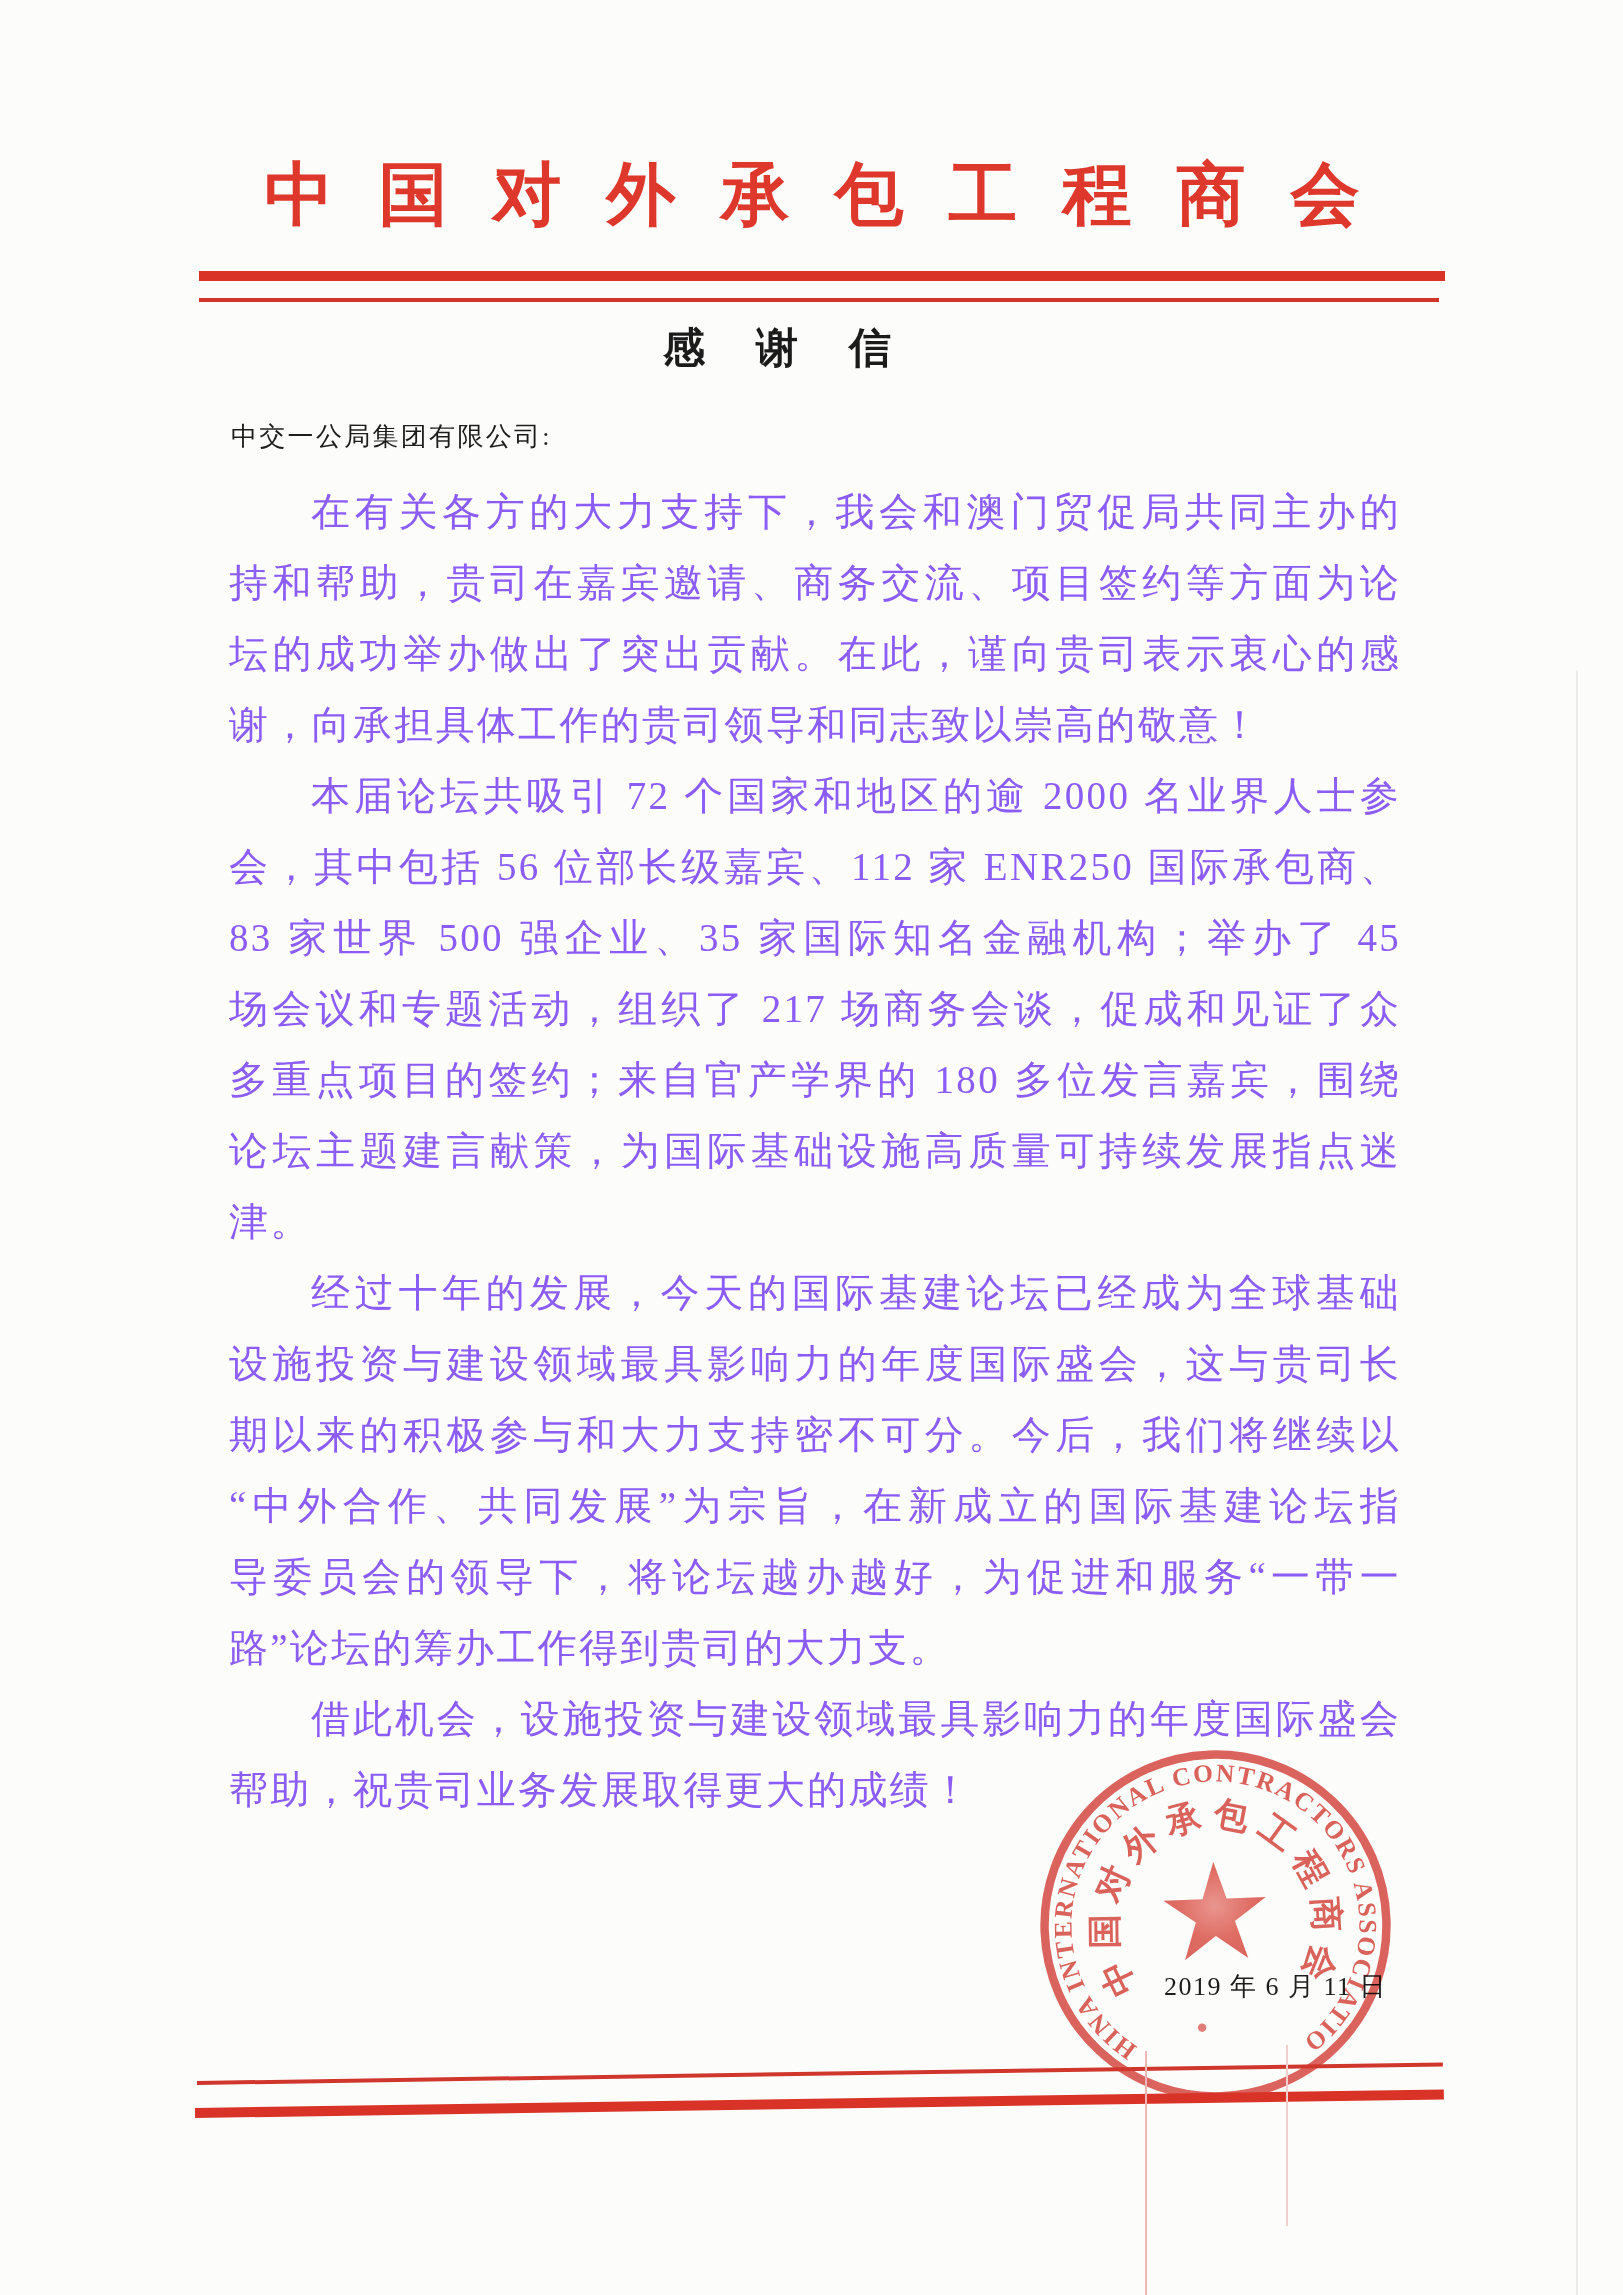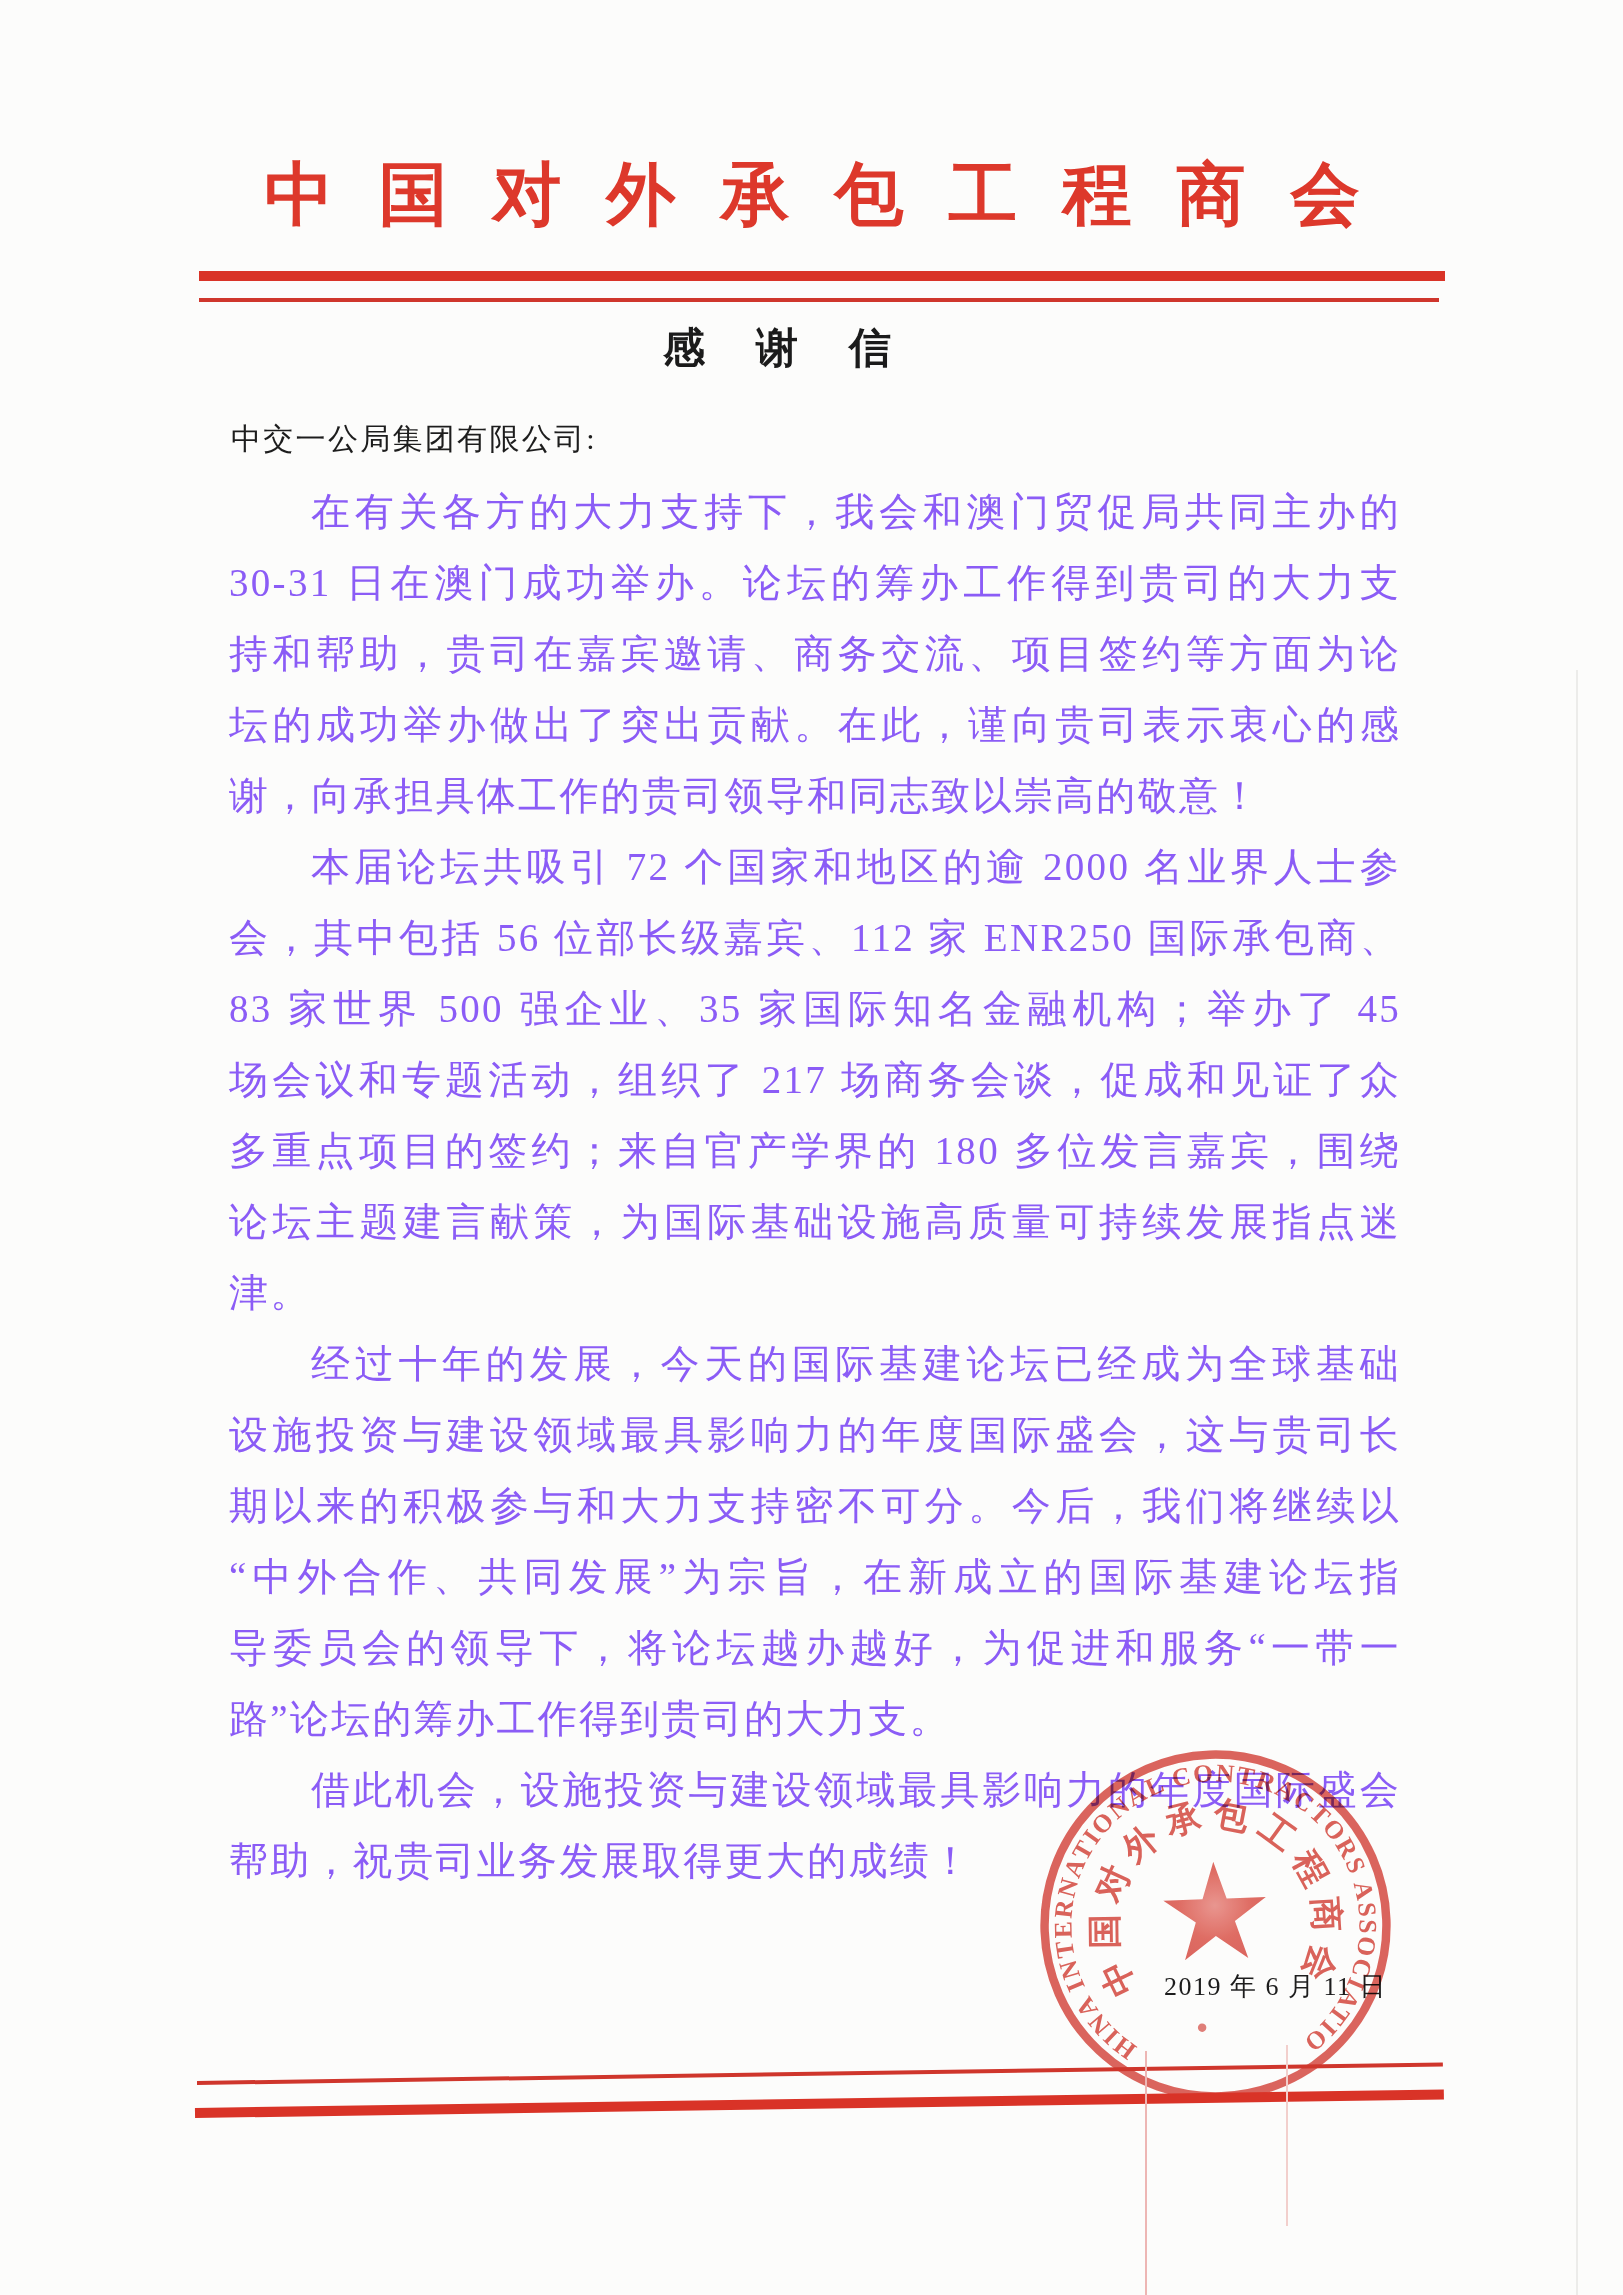--- a/index.html
+++ b/index.html
@@ -29,21 +29,21 @@
     text-align:center;
     font-size:42px;font-weight:bold;
     letter-spacing:51px;text-indent:51px;
     color:#1b1b1b;
     transform:translateX(-35px);
     white-space:nowrap;
   }
   
   .salutation{
     position:absolute;left:231px;top:419px;
-    font-size:30px;color:#1d1d1d;letter-spacing:2.3px;
+    font-size:26px;color:#1d1d1d;letter-spacing:2.3px;
     white-space:nowrap;
   }
   
   .body-text{
     position:absolute;left:229px;top:476px;width:1172px;
     color:#8b5cf6;
   }
   .body-text .line{
     height:71px;line-height:71px;
     font-size:39px;letter-spacing:2.3px;
@@ -93,21 +93,20 @@
 
   <div class="rule rule-thick-top"></div>
   <div class="rule rule-thin-top"></div>
 
   <div class="doc-title">感谢信</div>
 
   <div class="salutation">中交一公局集团有限公司:</div>
 
   <div class="body-text">
       <div class="line indent fill">在有关各方的大力支持下，我会和澳门贸促局共同主办的</div>
-      <div class="line fill">30-31 日在澳门成功举办。论坛的筹办工作得到贵司的大力支</div>
       <div class="line fill">持和帮助，贵司在嘉宾邀请、商务交流、项目签约等方面为论</div>
       <div class="line fill">坛的成功举办做出了突出贡献。在此，谨向贵司表示衷心的感</div>
       <div class="line">谢，向承担具体工作的贵司领导和同志致以崇高的敬意！</div>
       <div class="line indent fill">本届论坛共吸引 72 个国家和地区的逾 2000 名业界人士参</div>
       <div class="line fill">会，其中包括 56 位部长级嘉宾、112 家 ENR250 国际承包商、</div>
       <div class="line fill">83 家世界 500 强企业、35 家国际知名金融机构；举办了 45</div>
       <div class="line fill">场会议和专题活动，组织了 217 场商务会谈，促成和见证了众</div>
       <div class="line fill">多重点项目的签约；来自官产学界的 180 多位发言嘉宾，围绕</div>
       <div class="line fill">论坛主题建言献策，为国际基础设施高质量可持续发展指点迷</div>
       <div class="line">津。</div>

